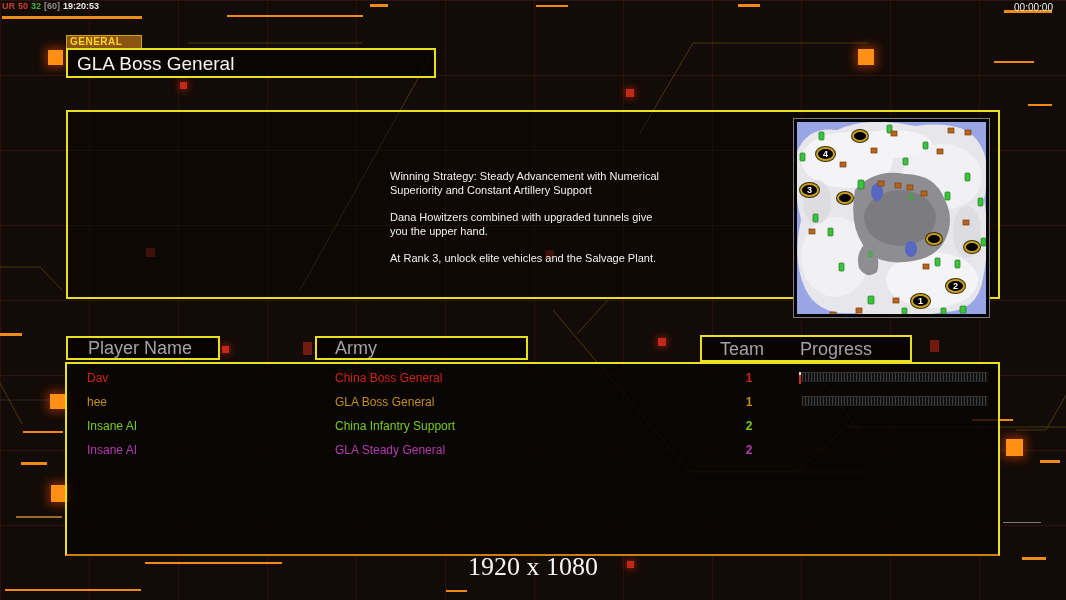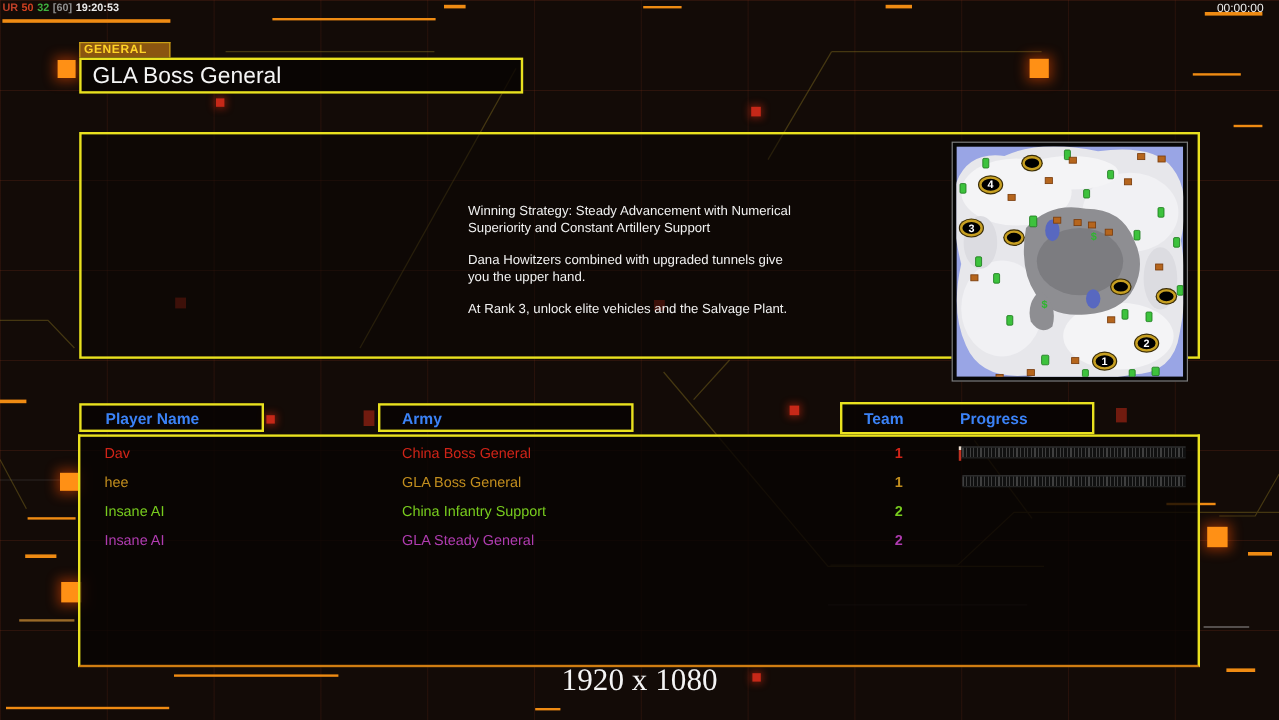--- a/index.html
+++ b/index.html
@@ -50,21 +50,21 @@
   .map{position:absolute;left:793px;top:118px;width:197px;height:200px;
     border:1px solid #7d7d7d;background:#060606;padding:3px}
   .map-inner{position:relative;width:189px;height:192px}
   .start{position:absolute;width:16px;height:12px;border-radius:50%;background:#000;
     border:2px solid #c8a022;box-shadow:0 0 0 1px #3a2d08}
   .start.num{width:19px;height:14px;color:#fff;font-size:9px;font-weight:bold;
     text-align:center;line-height:11px}
 
   
   .hbox{position:absolute;border:2px solid #e9e11f;background:rgba(8,4,2,.85);
-    color:#3b82f6;font-weight:bold;font-size:13px}
+    color:#a3a3a3;font-weight:normal;font-size:18px}
   .hbox .lbl{position:absolute;top:0;line-height:21px}
   #h-player{left:66px;top:336px;width:154px;height:24px}
   #h-army{left:315px;top:336px;width:213px;height:24px}
   #h-teamprog{left:700px;top:335px;width:212px;height:27px}
   #h-teamprog .lbl{line-height:24px}
 
   
   .players{position:absolute;left:65px;top:362px;width:935px;height:194px;
     border:2px solid #e9e11f;border-bottom-color:#cf7d12;background:rgba(8,4,2,.8)}
   .prow{position:absolute;left:0;width:100%;height:24px;font-size:12px;line-height:24px}

